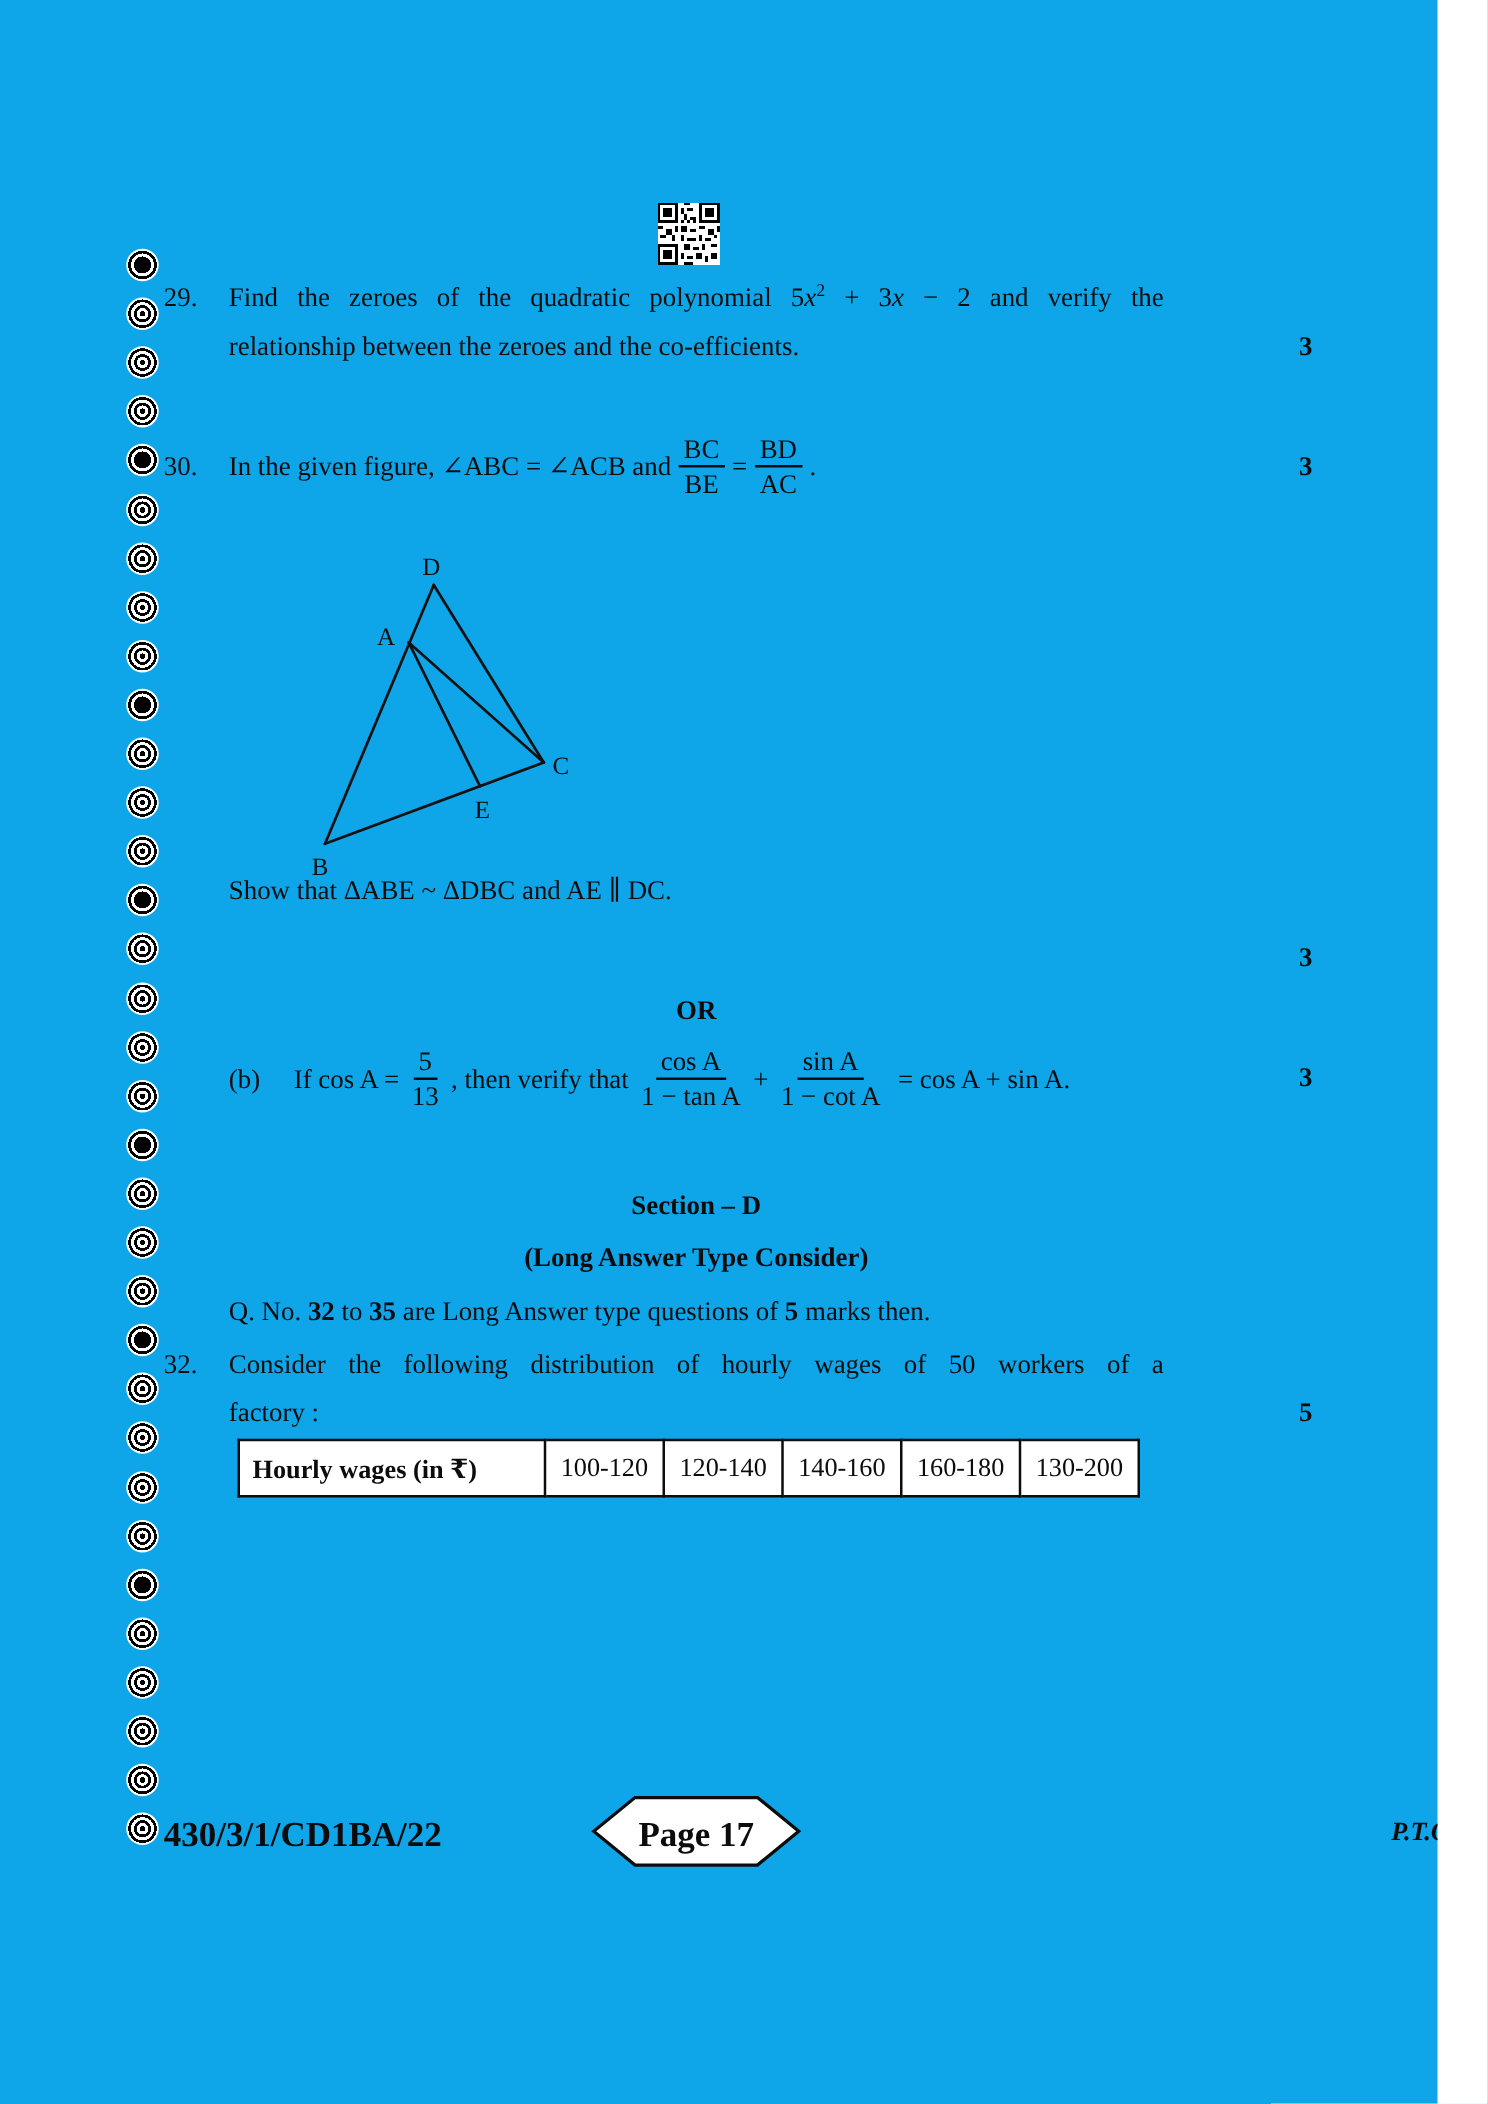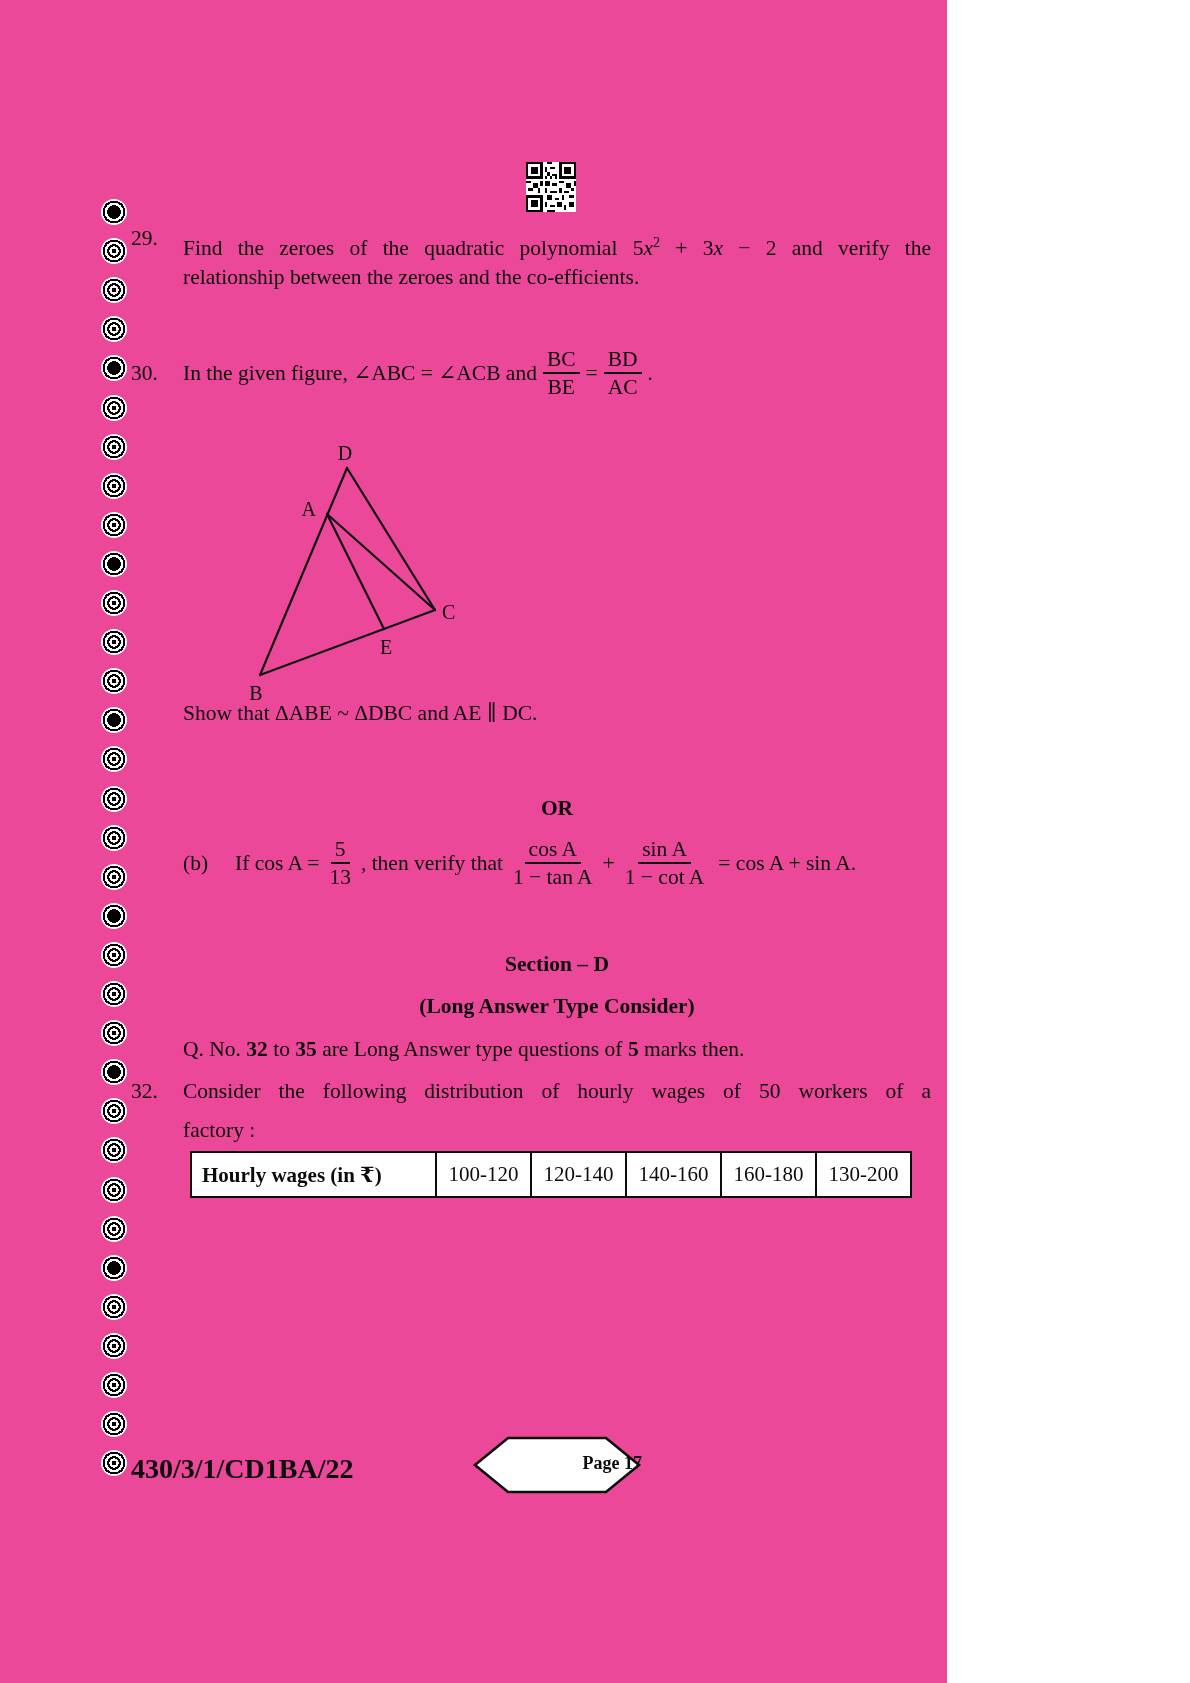--- a/index.html
+++ b/index.html
@@ -1,18 +1,18 @@
 <!DOCTYPE html>
 <html><head>
 <meta charset="utf-8">
 <style>
   * { margin:0; padding:0; box-sizing:border-box; }
   html,body { background:#ffffff; }
   .page {
-    position:relative; width:947px; height:1683px; background:#ec4899;
+    position:relative; width:1150px; height:1683px; background:#0ea5e9;
     font-family:"Liberation Serif","DejaVu Serif",serif; color:#0c0c0c;
     font-size:21.5px; overflow:hidden;
   }
   .abs { position:absolute; }
   .b { font-weight:bold; }
   .i { font-style:italic; }
   .center { text-align:center; }
   .just { text-align:justify; text-align-last:justify; }
   sup { font-size:0.66em; vertical-align:super; line-height:0; }
   .qnum { display:inline-block; width:52px; }
@@ -118,21 +118,21 @@
       <rect x="8" y="17" width="1" height="2"></rect>
         <rect x="10" y="18" width="2" height="1"></rect>
         <rect x="13" y="17" width="2" height="2"></rect>
       <rect x="16" y="18" width="1" height="2"></rect>
         <rect x="18" y="17" width="2" height="2"></rect>
         <rect x="9" y="20" width="3" height="1"></rect>
     </g>
   </svg>
 
   <div class="abs" style="left:131px; top:226px;">29.</div>
-  <div class="abs just" style="left:183px; top:236px; width:748px;"><span>Find the zeroes of the quadratic polynomial 5</span><span class="i">x</span><sup>2</sup><span> + 3</span><span class="i">x</span><span> − 2 and verify the</span></div>
+  <div class="abs just" style="left:183px; top:226px; width:748px;"><span>Find the zeroes of the quadratic polynomial 5</span><span class="i">x</span><sup>2</sup><span> + 3</span><span class="i">x</span><span> − 2 and verify the</span></div>
   <div class="abs" style="left:183px; top:265px;">relationship between the zeroes and the co-efficients.</div>
   <div class="abs mark" style="left:1006px; top:265px;">3</div>
 
   <div class="abs mrow" style="left:131px; top:340px; height:66px;">
     <span class="qnum">30.</span>
     <span>In the given figure, ∠ABC = ∠ACB and</span>
     <span class="frac">
         <span class="fn">BC</span>
         <span class="fd">BE</span>
       </span>
@@ -218,17 +218,17 @@
     </tr>
   </tbody>
     </table>
 
 
   <div class="abs b" style="left:131px; top:1453px; font-size:28px;">430/3/1/CD1BA/22</div>
 
   <svg class="abs" style="left:472px; top:1435px;" width="170" height="60" viewBox="0 0 170 60">
     <polygon points="3,30 36,3 134,3 167,30 134,57 36,57" fill="#fff" stroke="#0c0c0c" stroke-width="2.6"></polygon>
   </svg>
-  <div class="abs b center" style="left:472px; top:1453px; width:170px; font-size:18px;text-align:right;">Page 17</div>
+  <div class="abs b center" style="left:472px; top:1453px; width:170px; font-size:28px;">Page 17</div>
 
   <div class="abs b i" style="left:1040px; top:1453px; width:125px; text-align:right; font-size:21px;">P.T.O.</div>
 
 </div>
 
 </body></html>

